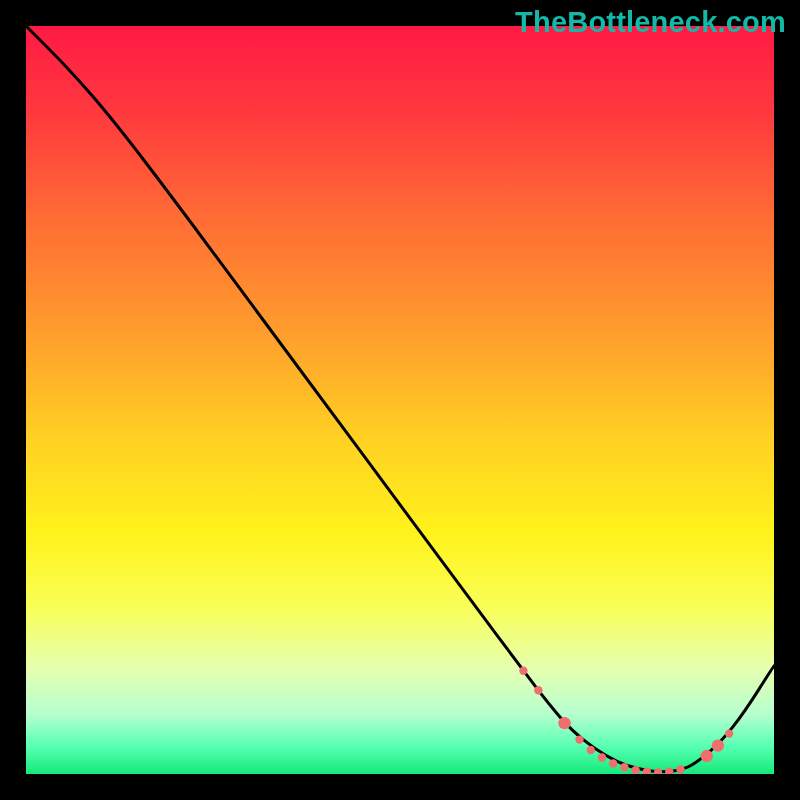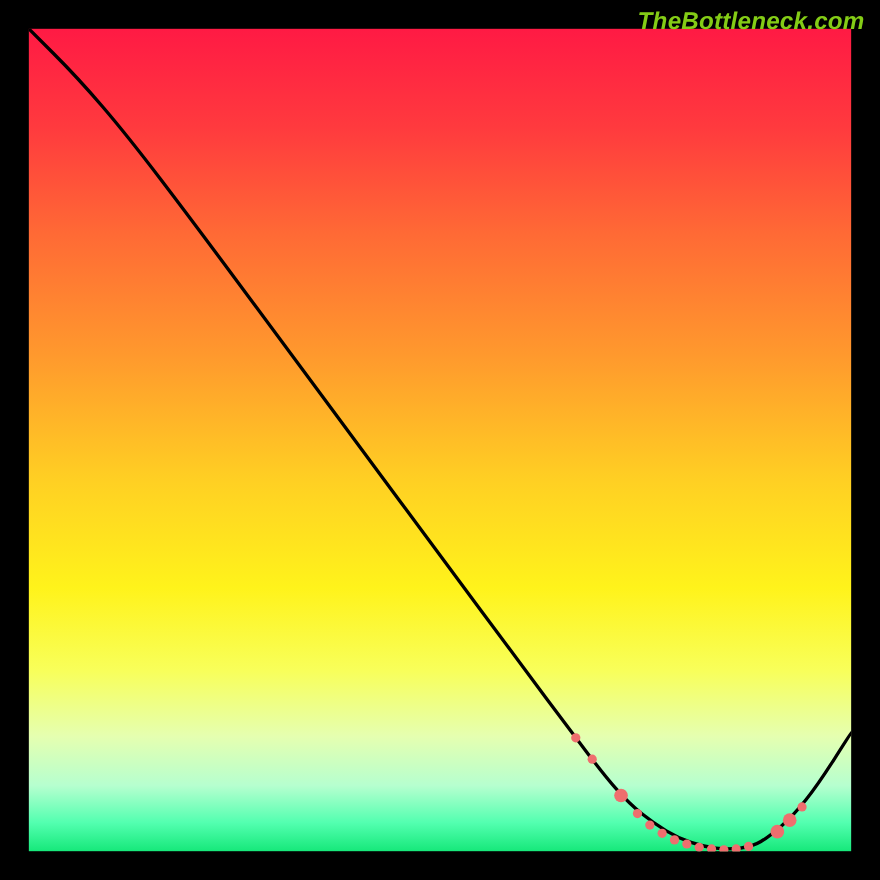--- a/index.html
+++ b/index.html
@@ -19,26 +19,25 @@
     height: 748px;
     background: #000;
   }
   #plot {
     display: block;
   }
   #watermark {
     position: absolute;
     top: 6px;
     right: 14px;
-    color: #84cc16;
-    font-size: 22px;
+    color: #14b8a6;
+    font-size: 29px;
     font-weight: 600;
     letter-spacing: 0.2px;
     user-select: none;
-    font-style: italic;
   }
 </style>
 </head>
 <body>
 
 <div id="frame">
   <svg id="plot" width="748" height="748" viewBox="0 0 748 748">
     <defs>
       <linearGradient id="bg-grad" x1="0" y1="0" x2="0" y2="1">
           <stop offset="0%" stop-color="#ff1a44"></stop>

